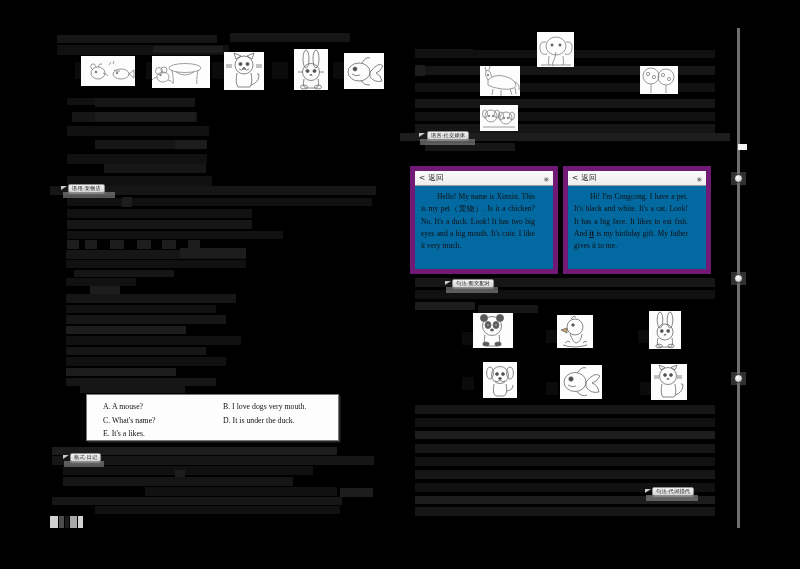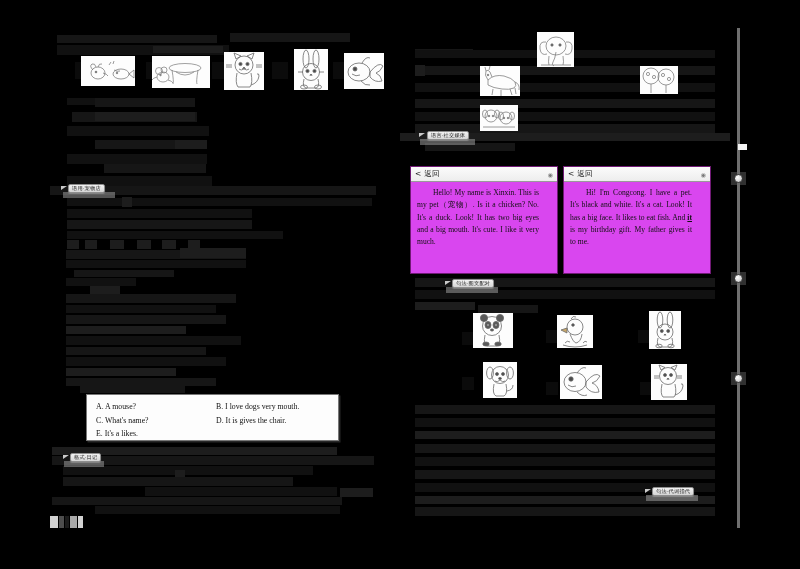--- a/index.html
+++ b/index.html
@@ -66,22 +66,22 @@
   }
   .tag-arrow {
     position: absolute;
     width: 0; height: 0;
     border-style: solid;
   }
 
   
   .card {
     position: absolute;
-    background: #d946ef;
-    border: 1px solid #701a75;
+    background: #0369a1;
+    border: 5px solid #701a75;
     box-sizing: border-box;
     box-shadow: 1px 1px 0 rgba(0,0,0,.35);
   }
   .card-head {
     height: 15px;
     background: linear-gradient(#fbfbfb, #ededed);
     border-bottom: 1px solid #9a9a9a;
     display: flex;
     align-items: center;
     justify-content: space-between;
@@ -119,20 +119,21 @@
     box-sizing: border-box;
     padding: 5px 9px 4px 9px;
     box-shadow: 1.5px 1.5px 0 rgba(80,80,80,.5);
   }
   .optrow {
     display: flex;
     font-family: "Liberation Serif", serif;
     font-size: 7.8px;
     line-height: 1.75;
     color: #111;
+    margin-left: 7px;
   }
   .optrow > span:first-child { width: 120px; }
 
   
   .bind-line {
     position: absolute;
     background: #6f6f6f;
     width: 3px;
   }
   .ring {
@@ -304,21 +305,21 @@
   <div class="tag-arrow" style="left:61px;top:186px;border-width:4px 6px 0 0;border-color:#c9c9c9 transparent transparent transparent;"></div>
 
   <div class="redact d2" style="left:80px;top:386px;width:105px;height:7px;"></div>
   <div class="optbox" style="left:86px;top:394px;width:253px;height:47px;">
     <div class="optrow">
       <span>A. A mouse?</span>
       <span>B. I love dogs very mouth.</span>
     </div>
     <div class="optrow">
       <span>C. What's name?</span>
-      <span>D. It is gives the chair.</span>
+      <span>D. It is under the duck.</span>
     </div>
     <div class="optrow">
       <span>E. It's a likes.</span>
       <span></span>
     </div>
   </div>
 
   <div class="redact d3" style="left:52px;top:447px;width:285px;height:8px;"></div>
   <div class="redact d2" style="left:52px;top:456px;width:322px;height:9px;"></div>
   <div class="redact d1" style="left:63px;top:466px;width:250px;height:9px;"></div>

